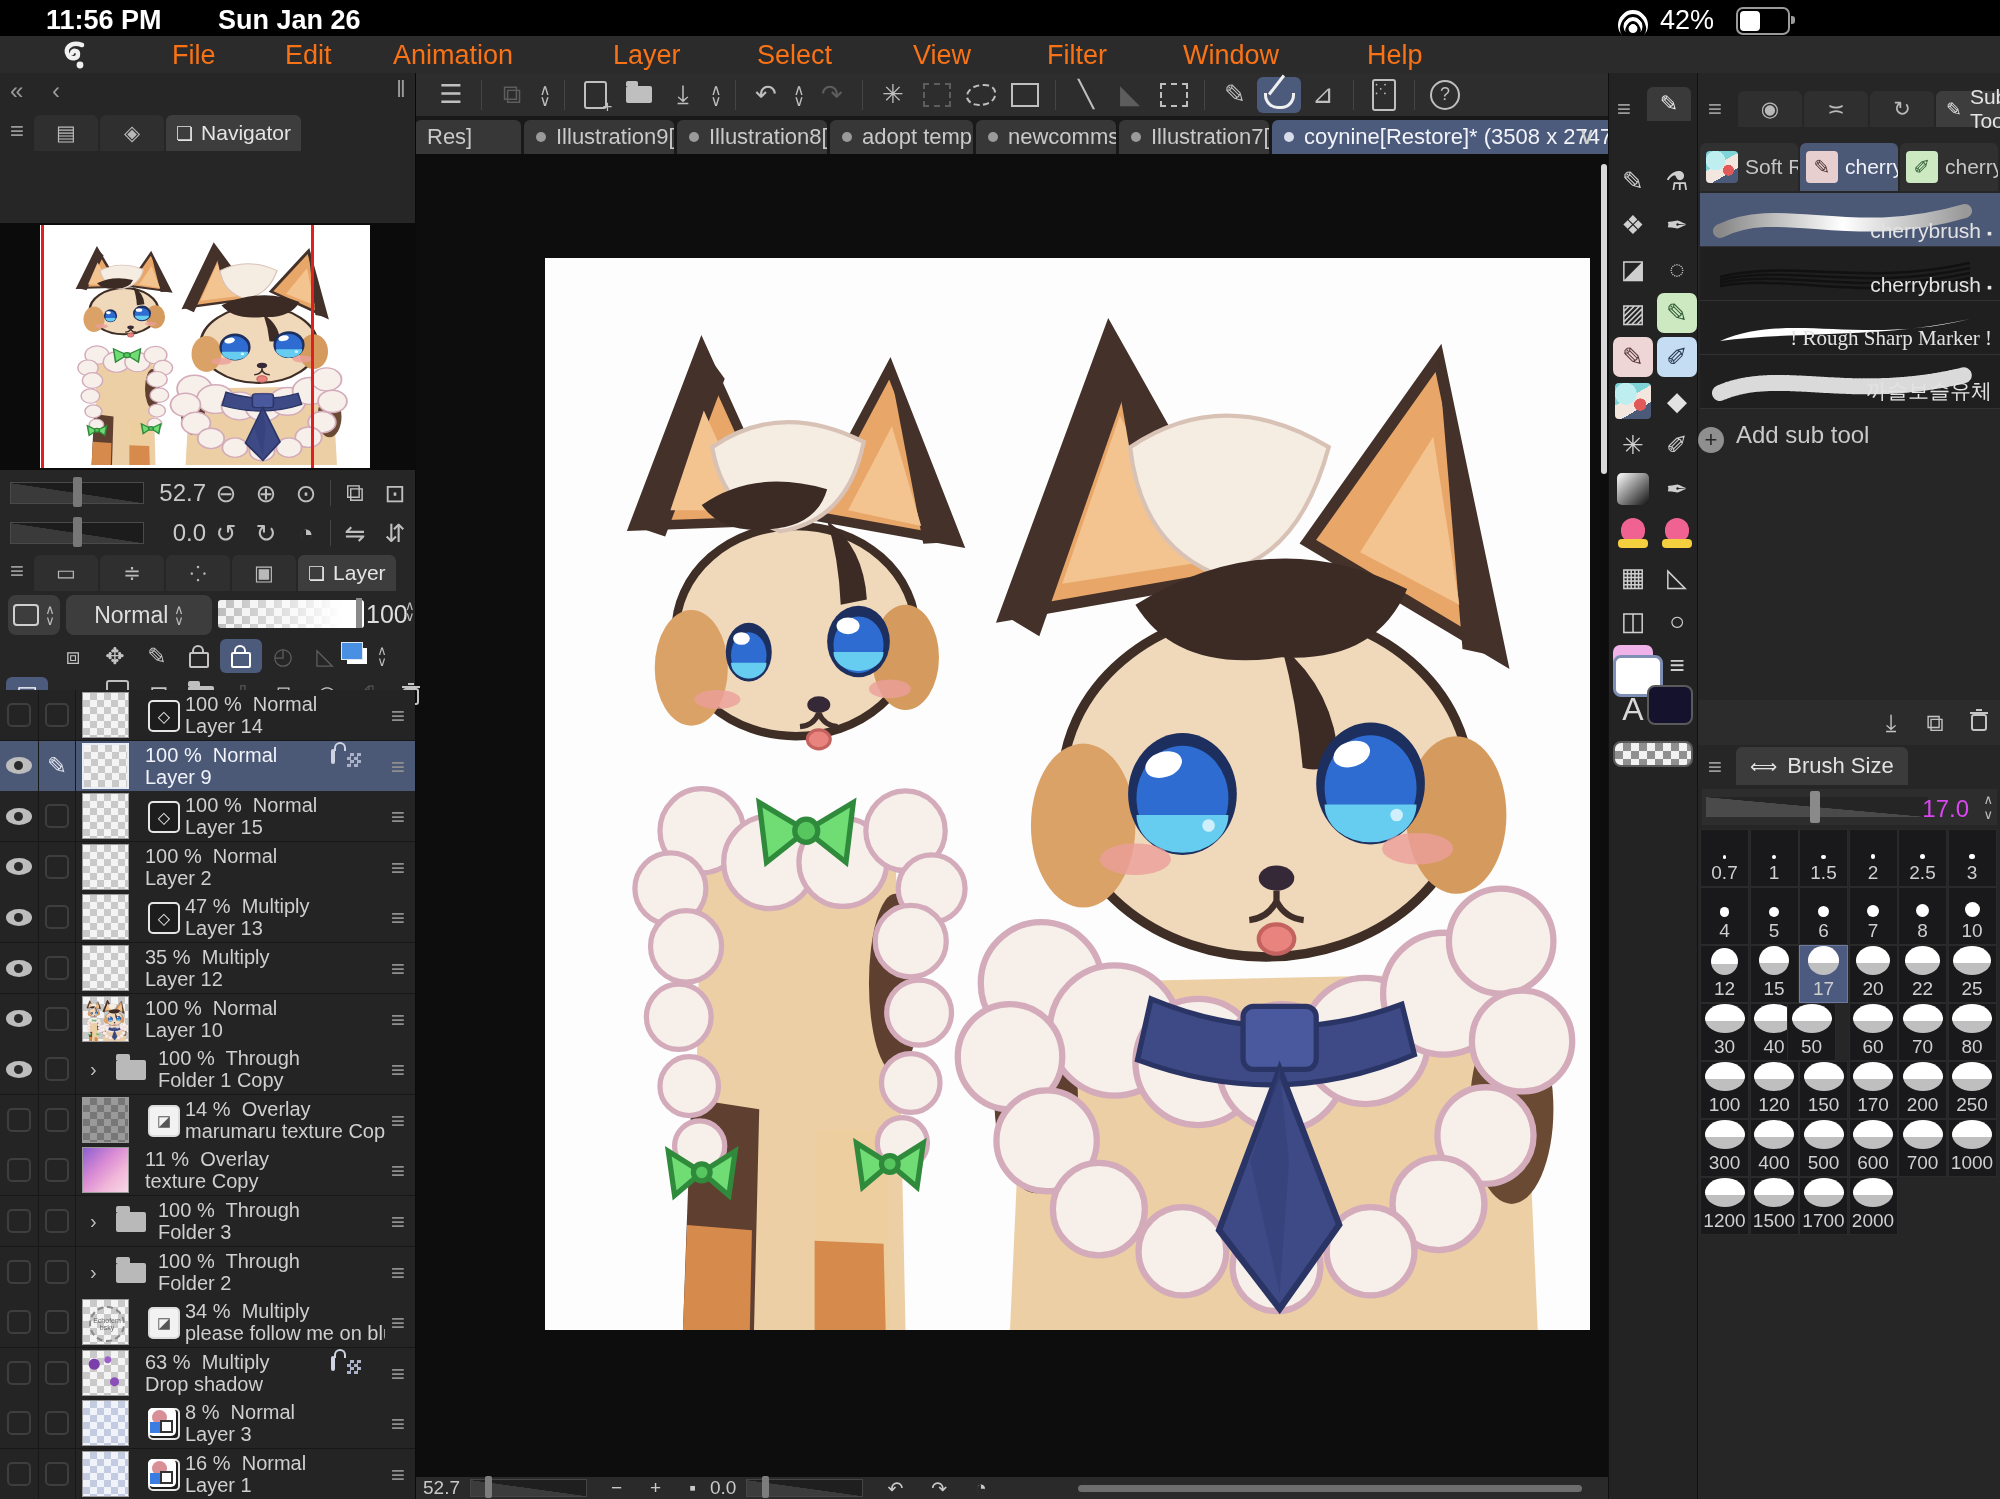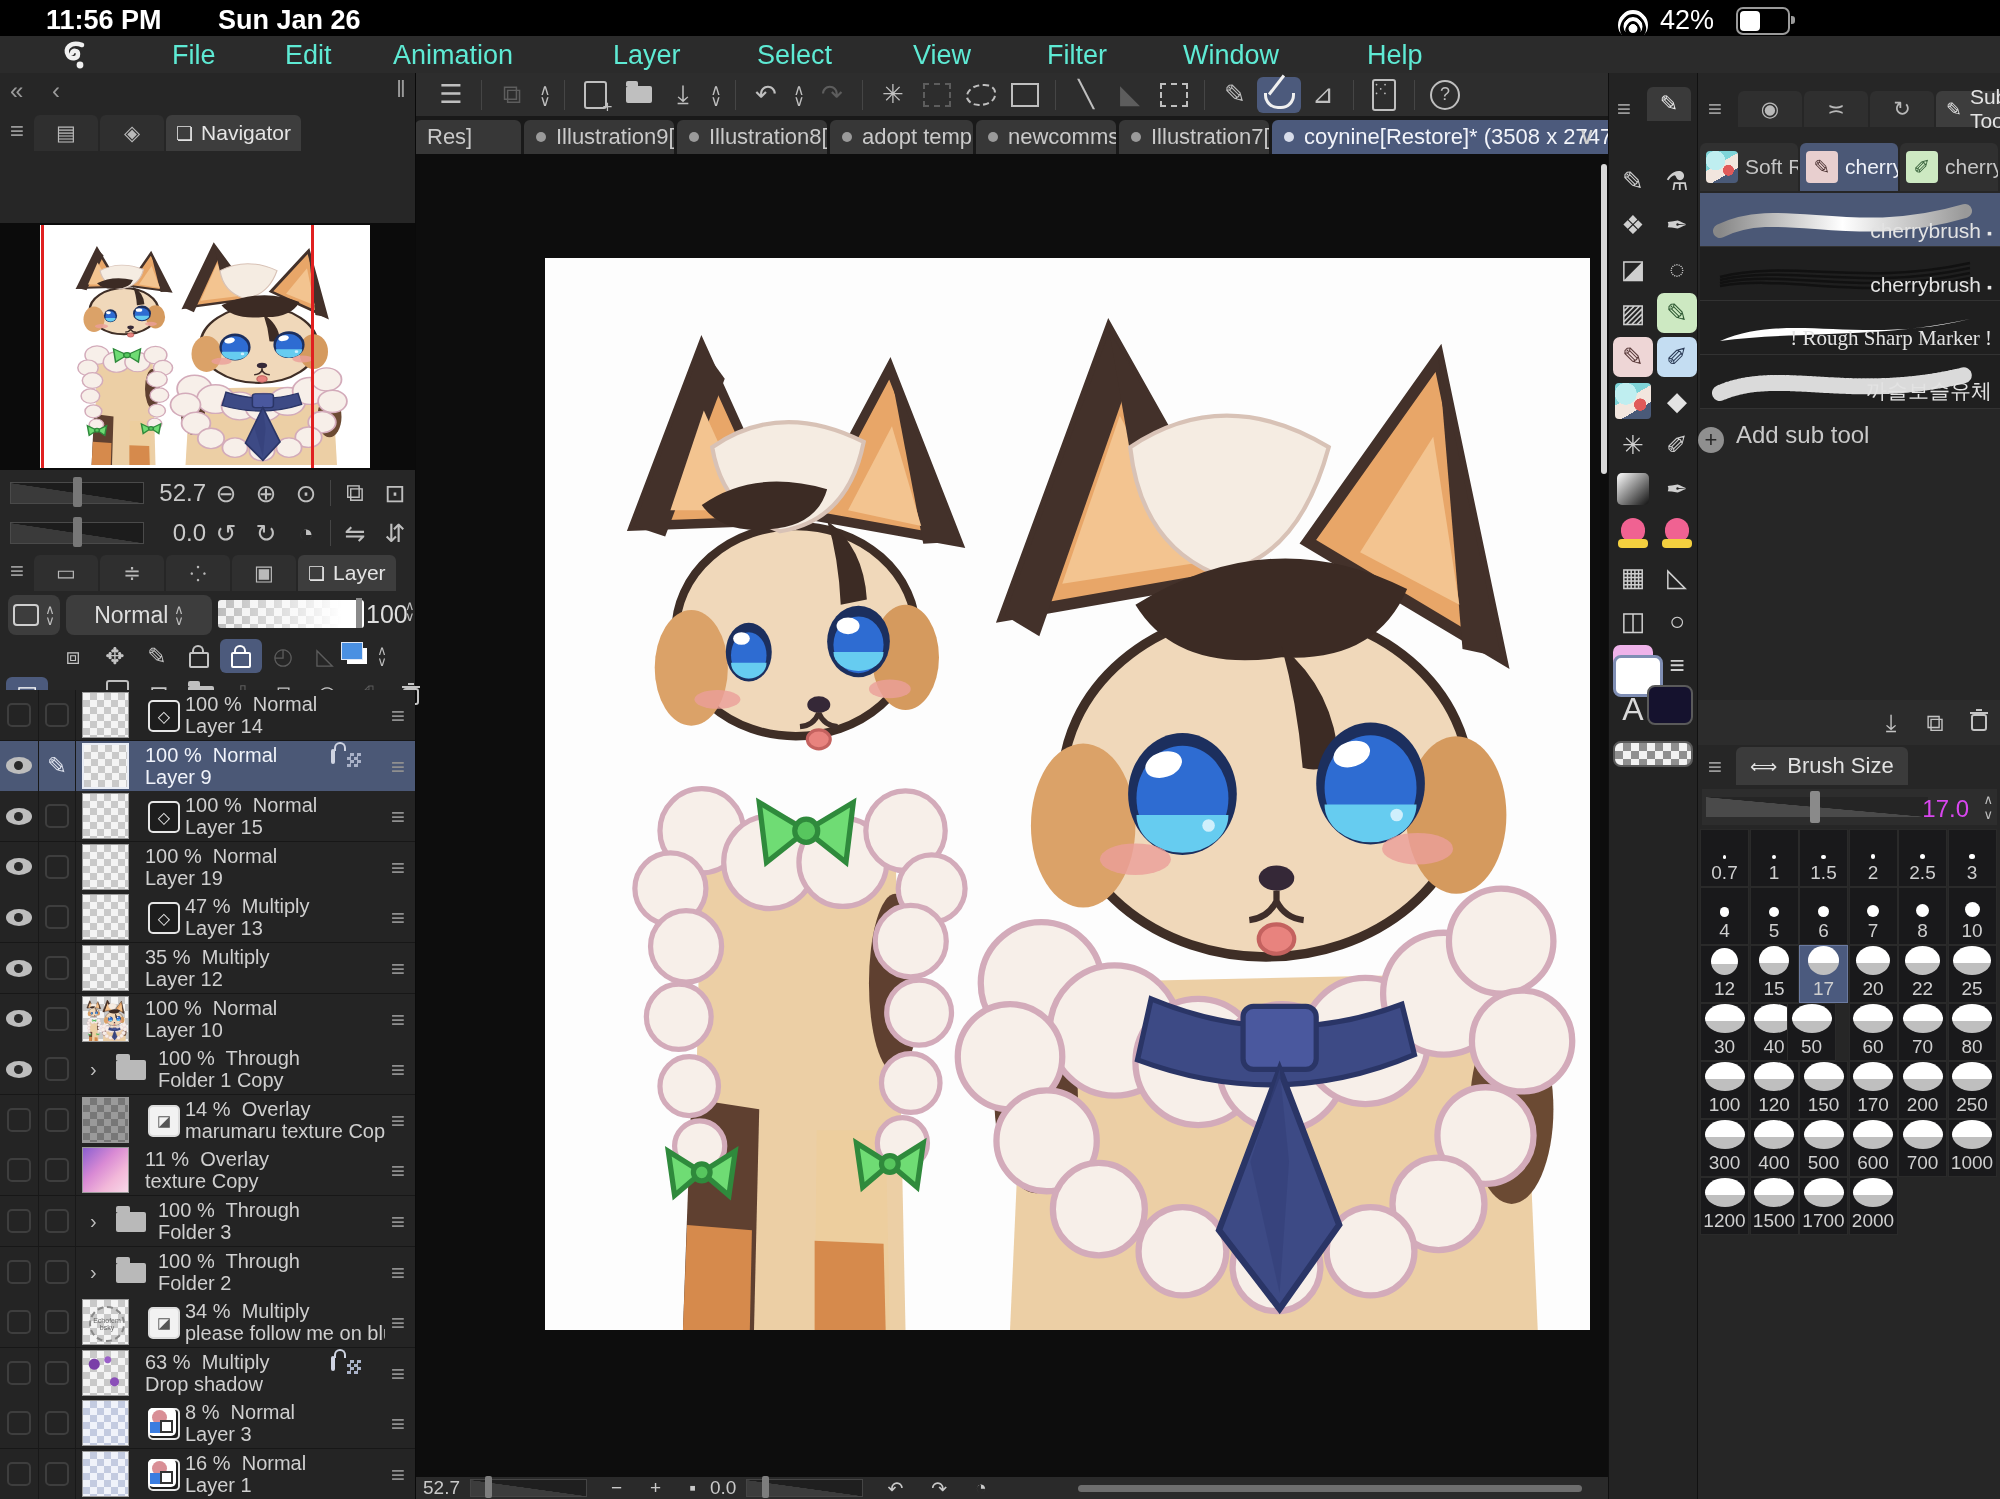--- a/index.html
+++ b/index.html
@@ -17,21 +17,21 @@
           left:50%;transform:translateX(-50%) rotate(-45deg)}
   .wifi i:nth-child(1){width:26px;height:26px;top:0}
   .wifi i:nth-child(2){width:15px;height:15px;top:7px}
   .wifi i:nth-child(3){width:5px;height:5px;top:14px;background:#fff;border-radius:50%}
   .battery{left:1736px;top:7px;width:50px;height:24px;border:2px solid #9a9a9a;border-radius:7px}
   .battery b{position:absolute;left:2px;top:2px;bottom:2px;width:40%;background:#fff;border-radius:4px}
   .battery u{position:absolute;right:-7px;top:7px;width:4px;height:8px;background:#9a9a9a;border-radius:0 3px 3px 0}
   
   #menubar{left:0;top:36px;width:2000px;height:37px;background:#2b2b2b;border-bottom:1px solid #1a1a1a}
   #menubar .logo{left:60px;top:3px;width:32px;height:32px}
-  .menu-item{position:absolute;top:4px;font-size:27px;color:#5eead4}
+  .menu-item{position:absolute;top:4px;font-size:27px;color:#f97316}
   
   #toolbar{left:415px;top:73px;width:1193px;height:43px;background:#2d2d2d;display:flex;align-items:center;padding-left:14px;box-sizing:border-box}
   .tbi{width:44px;height:36px;display:flex;align-items:center;justify-content:center;font-size:26px;color:#bfbfbf;flex:0 0 auto;border-radius:6px}
   .tbi.dis{color:#5d5d5d}
   .tbi.act{background:#4c5a7c;color:#fff}
   .tbi.sm{width:22px;font-size:15px;flex-direction:column;line-height:11px}
   .tbdiv{width:1px;height:30px;background:#454545;margin:0 8px;flex:0 0 auto}
   .cssbox{width:24px;height:20px;border:2px dashed #bfbfbf}
   .cssbox.solid{border-style:solid}
   .cssbox.grey{border-color:#5d5d5d}
@@ -631,21 +631,21 @@
       <div class="lrow" style="top: 151.8px;">
         <div class="lcol c1">
           <span class="eye"></span>
         </div>
         <div class="lcol c2">
           <span class="cbox"></span>
         </div>
         <span class="lthumb"></span>
         <div class="lmeta" style="left: 145px;">
           <div>100 %&nbsp; Normal</div>
-          <div>Layer 19</div>
+          <div>Layer 2</div>
         </div>
         <span class="lmenu">≡</span>
       </div>
       <div class="lrow" style="top: 202.4px;">
         <div class="lcol c1">
           <span class="eye"></span>
         </div>
         <div class="lcol c2">
           <span class="cbox"></span>
         </div>

